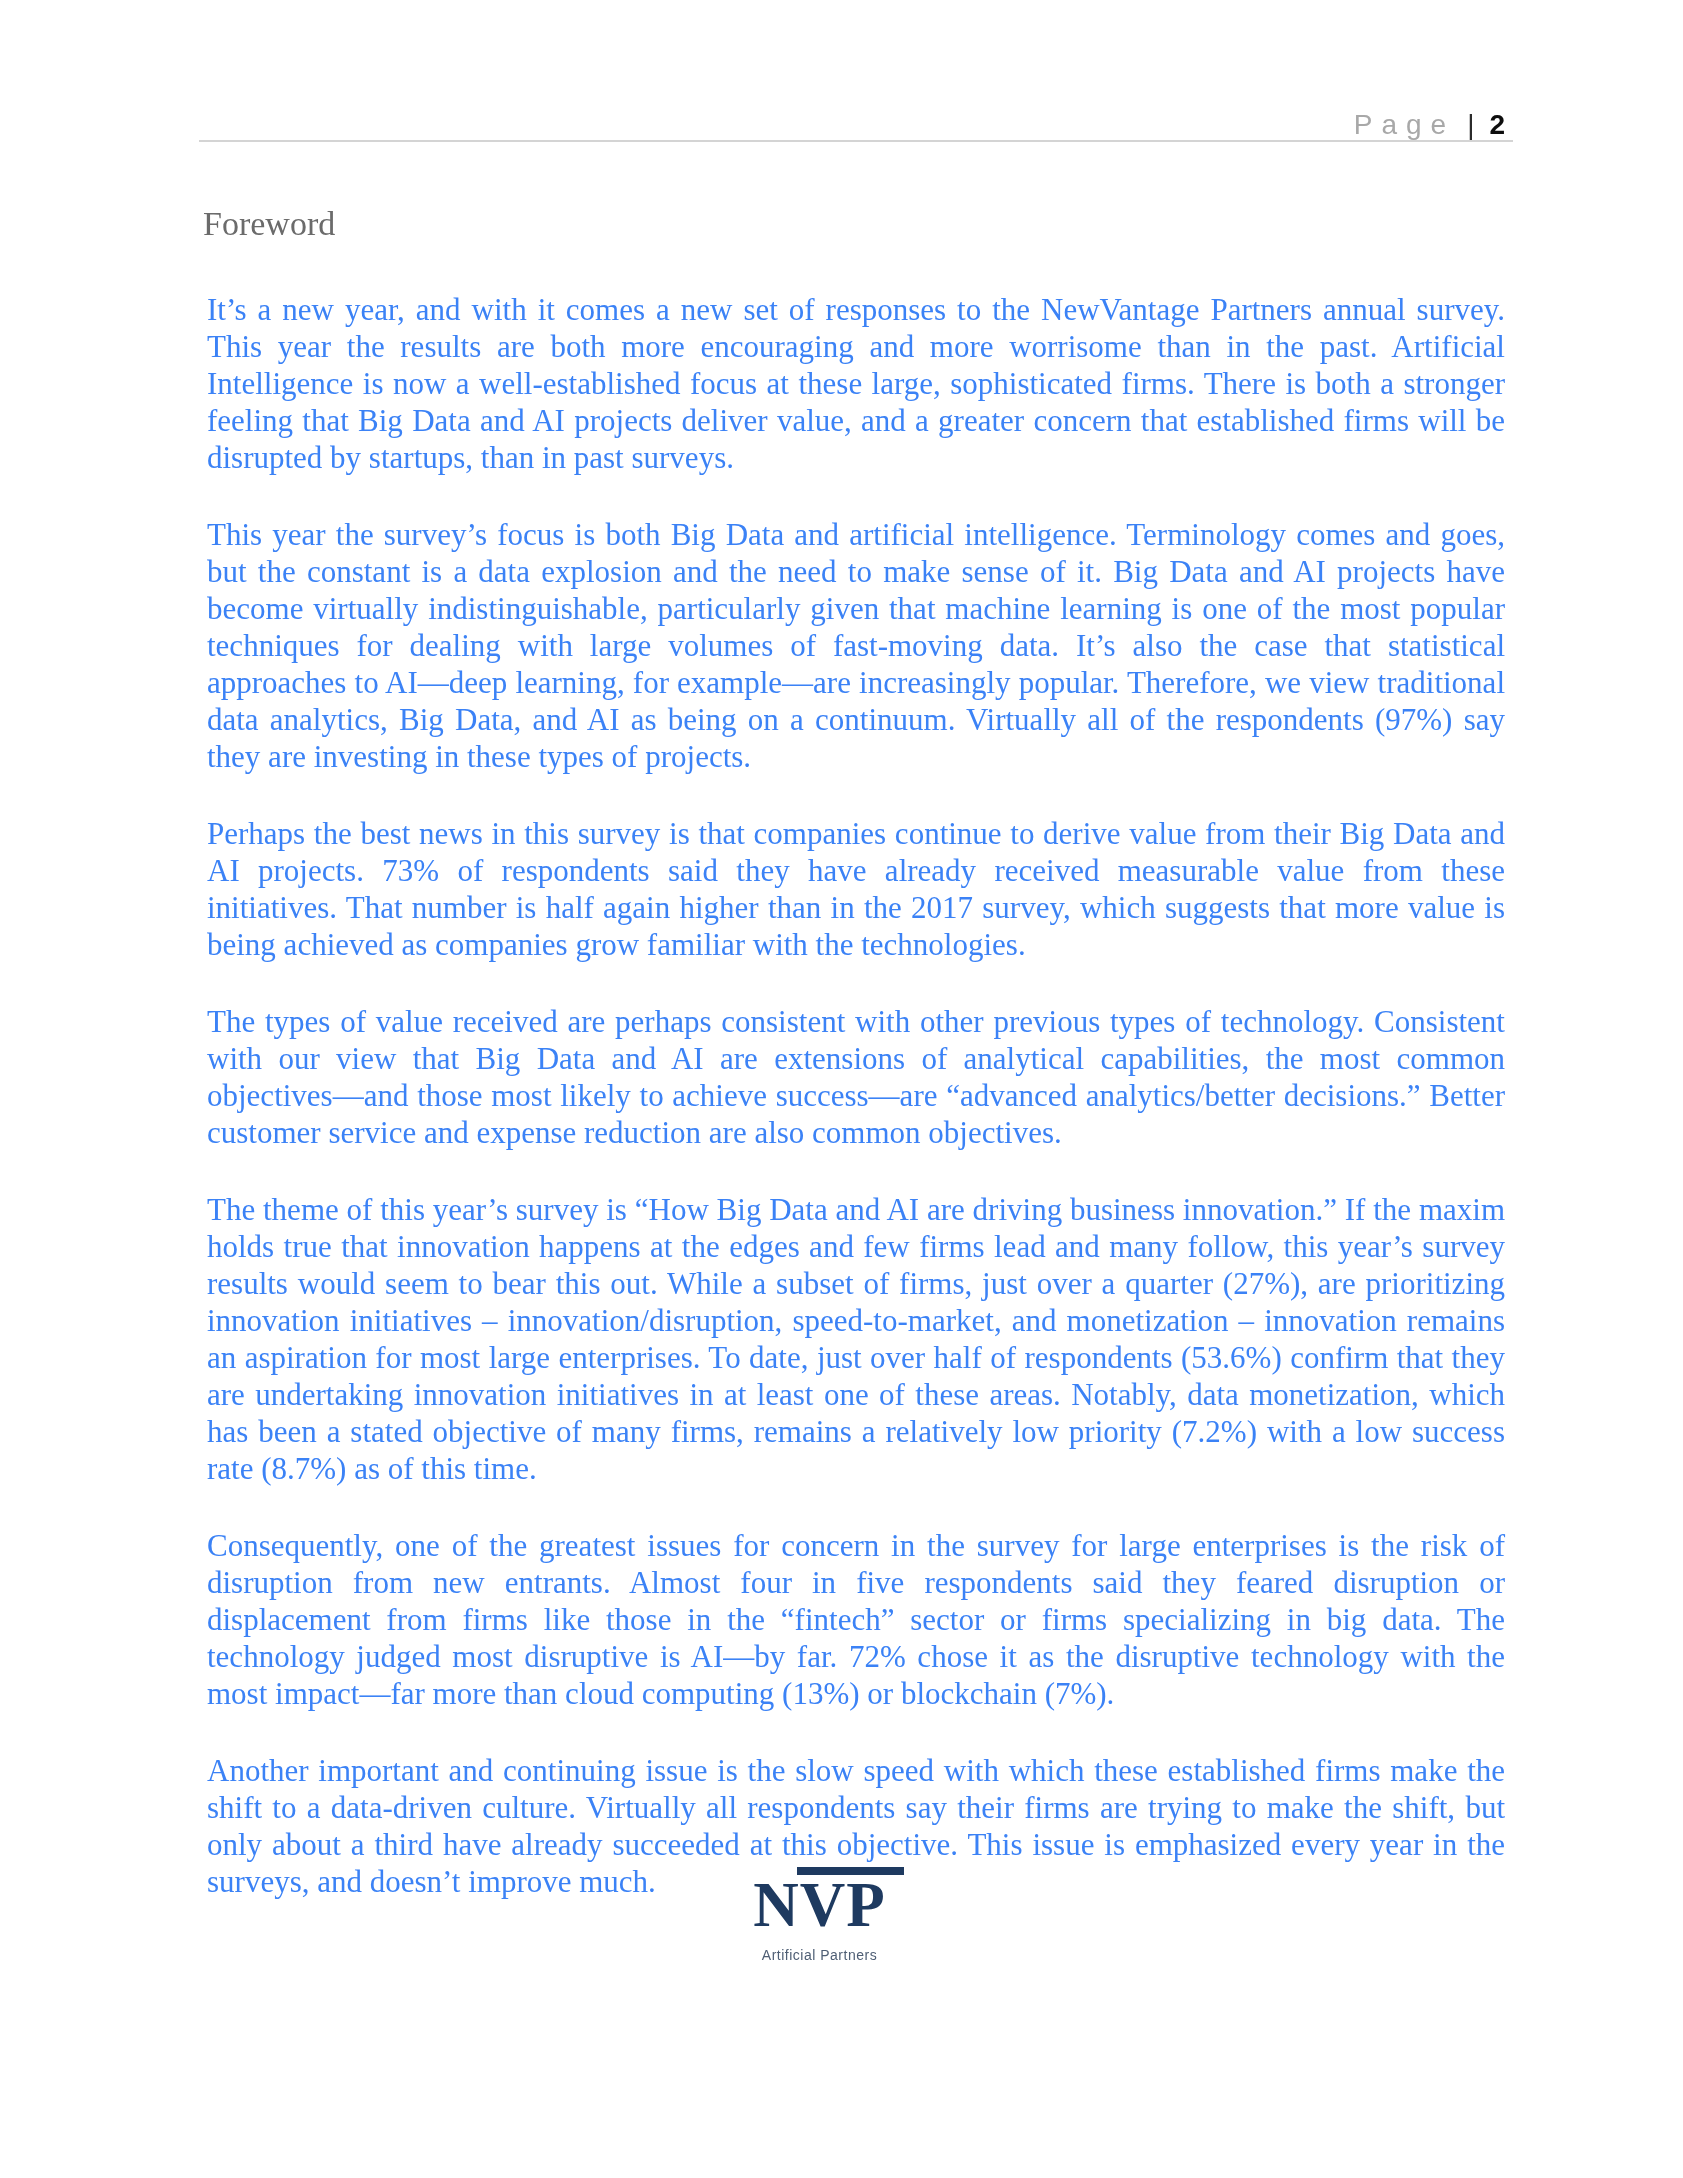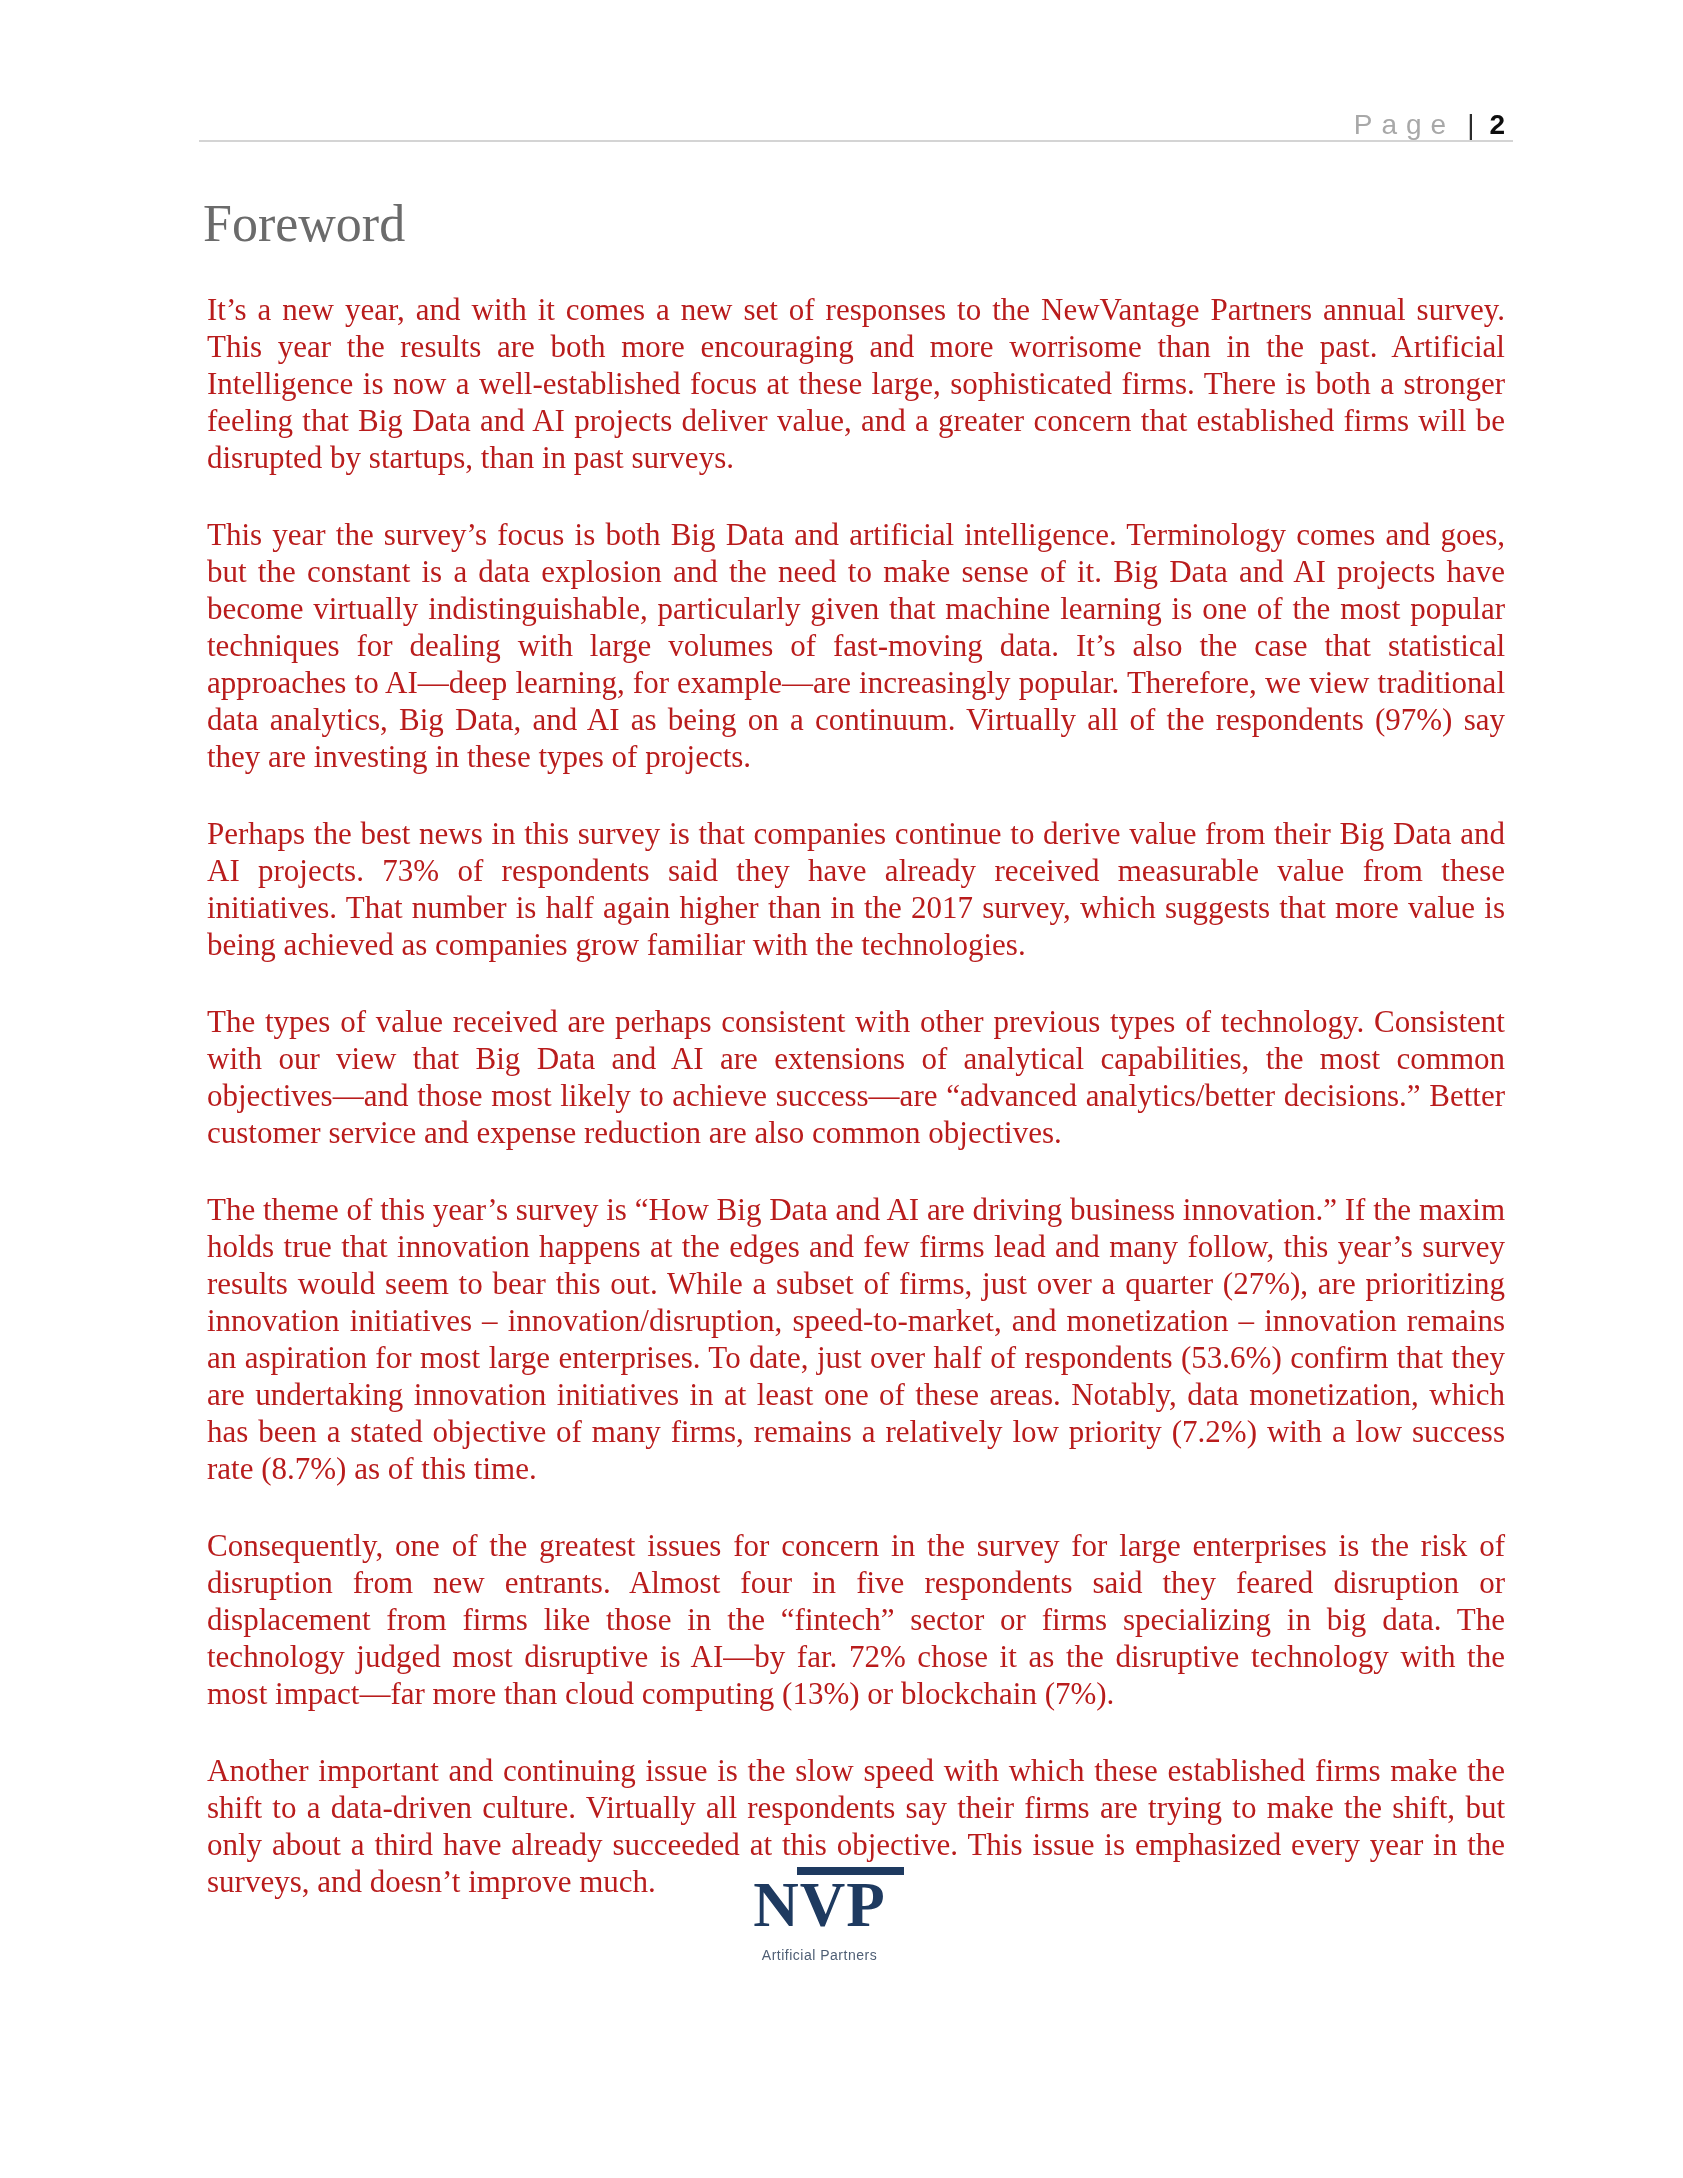--- a/index.html
+++ b/index.html
@@ -52,34 +52,34 @@
     height: 0;
     border-top: 2px solid #d4d4d4;
   }
   
   .doc-title {
     position: absolute;
     left: 195px;
     top: 190px;
     font-family: "Liberation Serif", serif;
     font-weight: normal;
-    font-size: 52px;
+    font-size: 34px;
     line-height: 51px;
     color: #6b6b6b;
   }
   
   .content {
     position: absolute;
     left: 195px;
     top: 279px;
     width: 1314px;
     font-family: "Liberation Serif", serif;
     font-size: 31px;
     line-height: 37px;
-    color: #b91c1c;
+    color: #3b82f6;
     text-align: justify;
   }
   .content p {
     margin: 0 0 32px 0;
   }
   .content p:last-child { margin-bottom: 4px; }
   
   .footer {
     position: absolute;
     left: 0;

